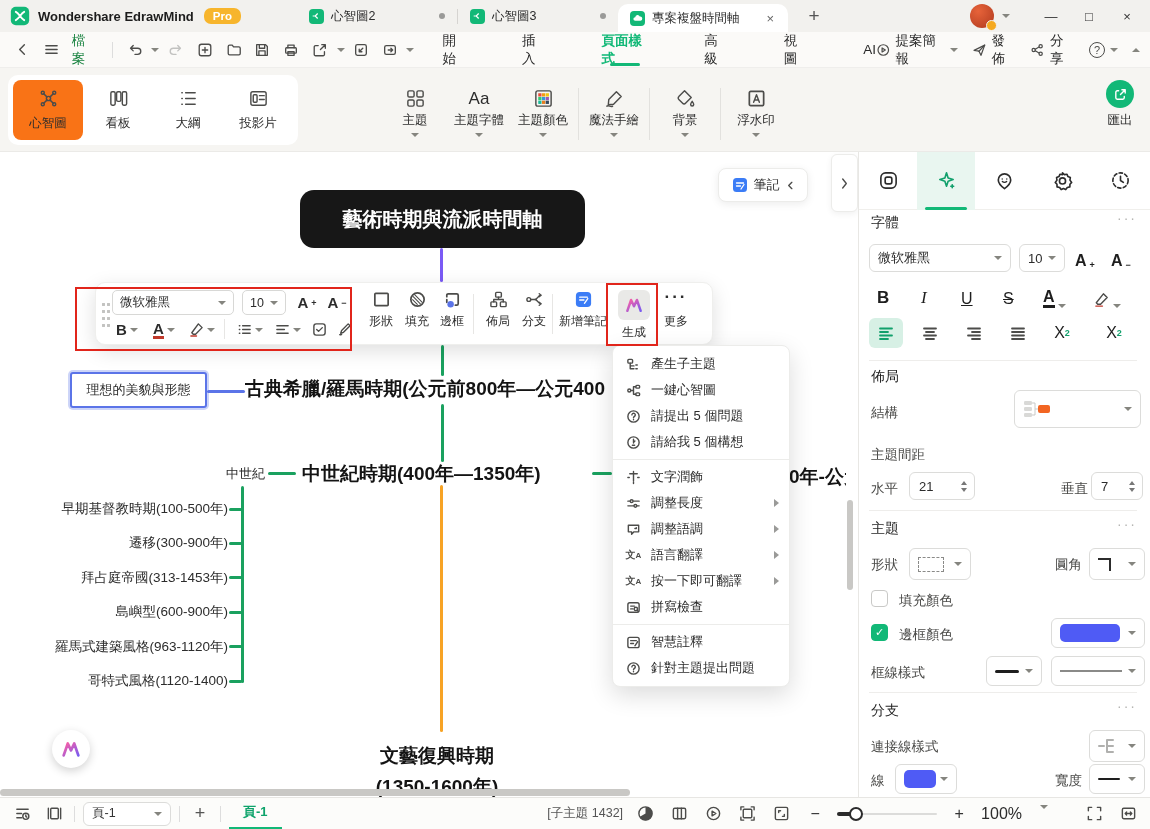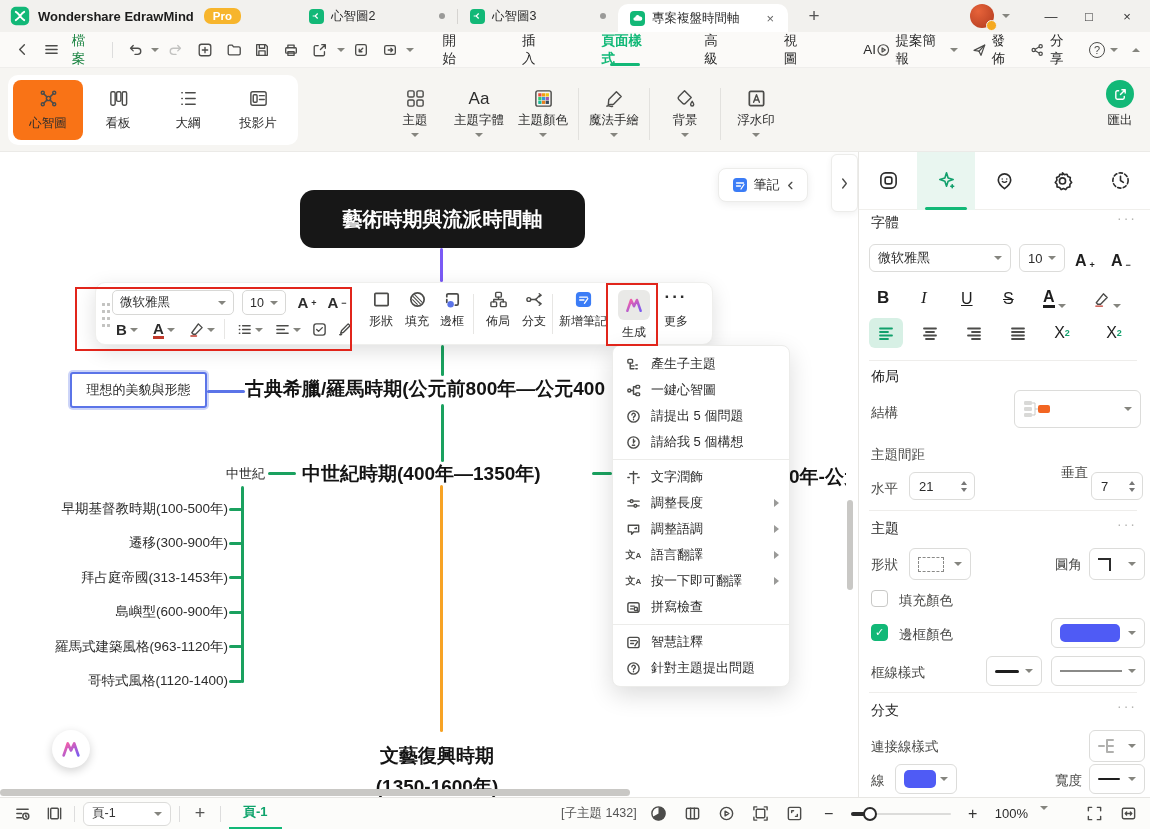--- a/index.html
+++ b/index.html
@@ -109,21 +109,21 @@
   .sb-icon{width:24px;height:24px;display:flex;align-items:center;justify-content:center}
   .sb-sep{width:1px;height:16px;background:#ddd}
   .page-select{width:88px;height:24px;border:1px solid #dcdcda;border-radius:6px;display:flex;align-items:center;justify-content:space-between;padding:0 8px;font-size:12.5px;background:#fff}
   .page-tab{height:32px;display:flex;align-items:center;padding:0 14px;font-size:13px;color:#0ea36b;border-bottom:3px solid var(--accent);font-weight:bold}
   .sb-right{margin-left:auto;display:flex;align-items:center;gap:10px}
   .counter{font-size:12.5px;color:#555}
   .slider{position:relative;width:100px;height:14px}
   .slider .track{position:absolute;top:6px;left:0;width:100%;height:2.5px;background:#dcdcda;border-radius:2px}
   .slider .fill{position:absolute;top:5px;left:0;width:16px;height:4px;background:#2b2b2b;border-radius:2px}
   .slider .knob{position:absolute;top:0;left:12px;width:14px;height:14px;border-radius:50%;background:#fff;border:2.5px solid #2b2b2b}
-  .zoomv{font-size:13px;color:#2c2c2c;display:flex;align-items:flex-start;gap:12px}
+  .zoomv{font-size:16px;color:#2c2c2c;display:flex;align-items:flex-start;gap:18px}
 </style>
 </head>
 <body>
 
 <div id="app">
 
   <header class="titlebar">
     <span class="app-logo">
       <svg viewBox="0 0 24 24" width="20" height="20">
           <rect x="1" y="1" width="22" height="22" rx="6" fill="#12b877"></rect>
@@ -797,21 +797,21 @@
       </div>
       <div class="pl" style="left:12px;top:294px">主題間距</div>
       <div class="pl" style="left:12px;top:328px">水平</div>
       <div class="spin" style="left:50px;top:320px;width:66px;height:28px">
         <span>21</span>
         <span class="arr">
             <span class="tri-u"></span>
             <span class="tri-d"></span>
           </span>
       </div>
-      <div class="pl" style="left:202px;top:312px">垂直</div>
+      <div class="pl" style="left:202px;top:328px">垂直</div>
       <div class="spin" style="left:232px;top:320px;width:52px;height:28px">
         <span>7</span>
         <span class="arr">
             <span class="tri-u"></span>
             <span class="tri-d"></span>
           </span>
       </div>
 
       <div class="pdiv" style="top:358px"></div>
 

